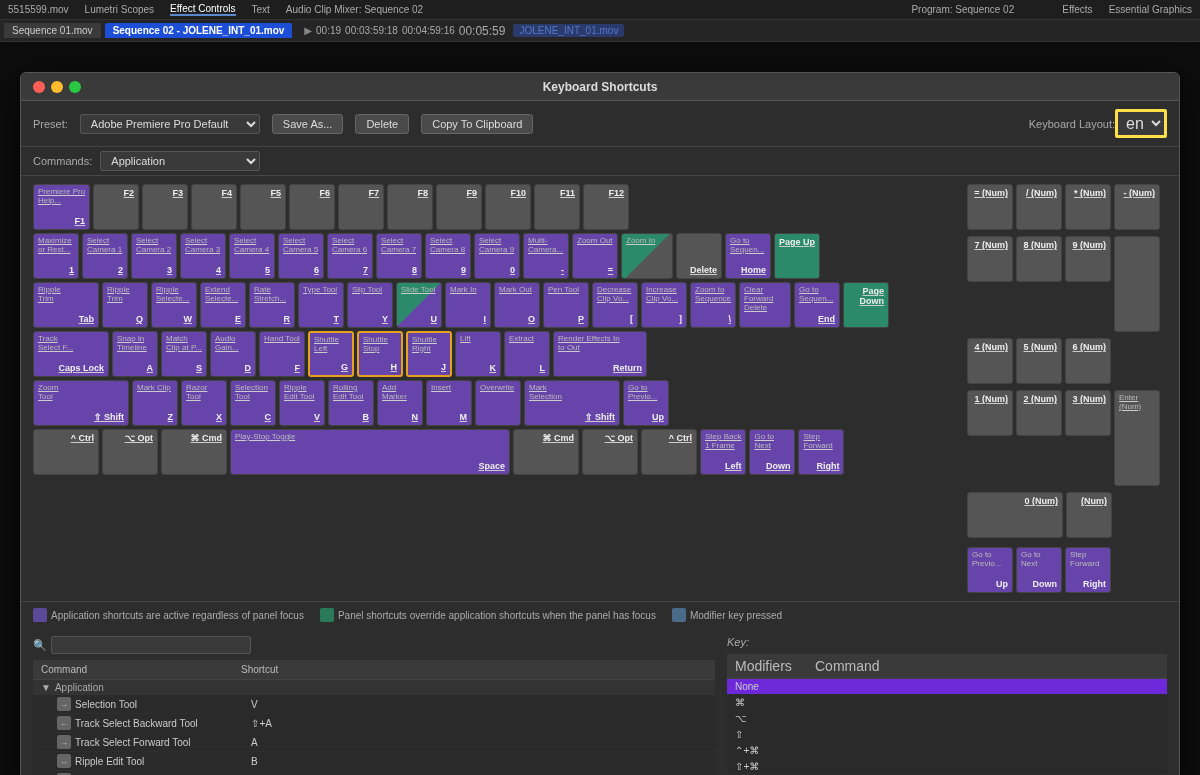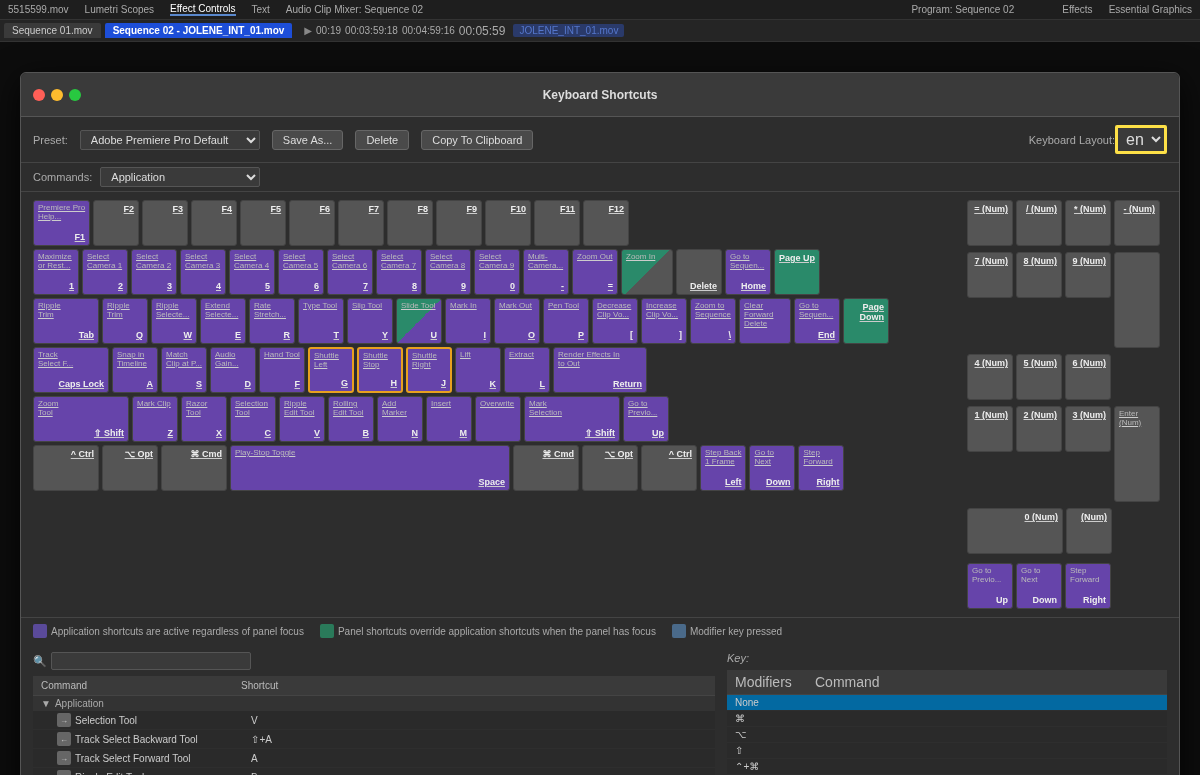--- a/index.html
+++ b/index.html
@@ -80,21 +80,21 @@
       border-radius: 6px;
       width: 1160px;
       min-height: 660px;
       box-shadow: 0 8px 32px rgba(0,0,0,0.8);
       position: relative;
     }
 
     .dialog-titlebar {
       background: #3a3a3a;
       border-radius: 6px 6px 0 0;
-      height: 44px;
+      height: 28px;
       display: flex;
       align-items: center;
       justify-content: center;
       padding: 0 12px;
       border-bottom: 1px solid #555;
       position: relative;
     }
     .dialog-title {
       font-size: 12px;
       color: #ddd;
@@ -355,21 +355,21 @@
     .modifiers-body {
       background: #2a2a2a;
     }
     .mod-row {
       display: flex;
       padding: 2px 8px;
       font-size: 10px;
       color: #ccc;
       border-bottom: 1px solid #2e2e2e;
     }
-    .mod-row.selected { background: #0369a1; }
+    .mod-row.selected { background: #6d28d9; }
   </style>
 </head>
 <body>
 
 <div class="top-bar">
   <span>5515599.mov</span>
   <span>Lumetri Scopes</span>
   <span style="color:#fff; border-bottom:2px solid #5a88cc;">Effect Controls</span>
   <span>Text</span>
   <span>Audio Clip Mixer: Sequence 02</span>

